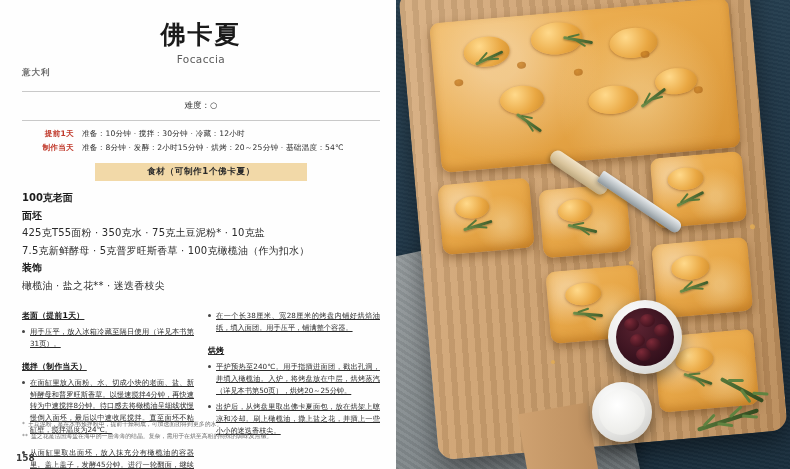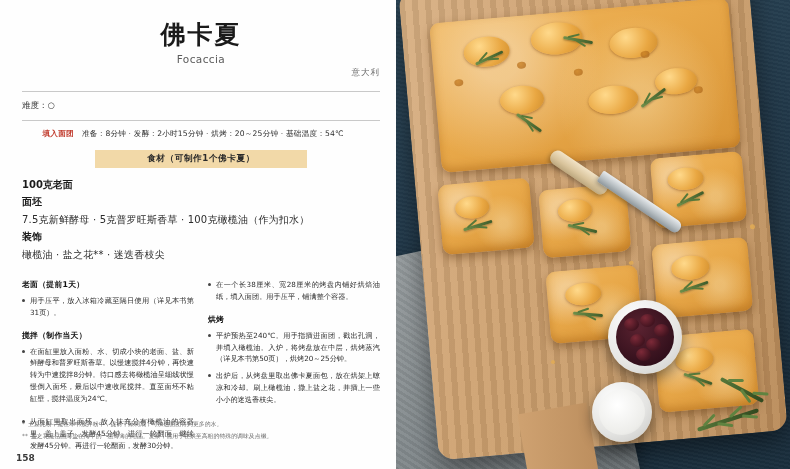--- a/index.html
+++ b/index.html
@@ -28,31 +28,32 @@
     margin:4px 0 2px 0;
   }
   .subtitle{
     text-align:center;
     font-size:10.5px;
     color:#5b5b5b;
     letter-spacing:.4px;
     margin-bottom:2px;
   }
   .country{
-    text-align:right;
+    text-align:left;
     font-size:8.5px;
     color:#6b6b6b;
     letter-spacing:1px;
     margin-bottom:12px;
+    font-weight:bold;
   }
   .rule{
     height:1px;background:#c9c9c9;margin:6px 0 8px 0;
   }
   .difficulty{
-    font-size:8.5px;color:#3a3a3a;margin:2px 0 8px 0;
+    text-align:center;font-size:8.5px;color:#3a3a3a;margin:2px 0 8px 0;
   }
   .meta-row{
     display:flex;align-items:flex-start;font-size:7.6px;color:#2c2c2c;
     margin:3px 0;line-height:1.4;
   }
   .meta-label{
     color:#c0392b;font-weight:bold;width:52px;flex:0 0 52px;text-align:right;
     margin-right:8px;letter-spacing:.3px;
   }
   .meta-val{flex:1;letter-spacing:.2px;}
@@ -71,21 +72,21 @@
   .ing-h{font-weight:bold;color:#1b1b1b;}
   .ing-line{letter-spacing:.2px;}
 
   .cols{
     display:flex;margin-top:16px;gap:14px;
   }
   .col{width:50%;font-size:7.2px;color:#2b2b2b;line-height:1.65;}
   .sec-h{
     font-weight:bold;color:#111;font-size:7.8px;margin:0 0 3px 0;letter-spacing:.3px;
   }
-  .sec{margin-bottom:11px;}
+  .sec{margin-bottom:11px;text-decoration:underline;}
   .li{
     position:relative;padding-left:8px;margin-bottom:5px;text-align:justify;
   }
   .li:before{
     content:"";position:absolute;left:0;top:4px;width:3px;height:3px;
     border-radius:50%;background:#444;
   }
   .footnotes{
     position:absolute;left:22px;right:16px;bottom:26px;
     font-size:5.9px;color:#6a6a6a;line-height:1.6;
@@ -230,29 +231,34 @@
 
     <div class="rule"></div>
 
     <div class="difficulty">
       <span>难度：</span><span>○</span>
     </div>
 
     <div class="rule"></div>
 
     <div class="meta-row">
-      <div class="meta-label">填入面团</div>
+      <div class="meta-label">提前1天</div>
+      <div class="meta-val">准备：10分钟 · 搅拌：30分钟 · 冷藏：12小时</div>
+    </div>
+    <div class="meta-row">
+      <div class="meta-label">制作当天</div>
       <div class="meta-val">准备：8分钟 · 发酵：2小时15分钟 · 烘烤：20～25分钟 · 基础温度：54℃</div>
     </div>
 
     <div class="ing-banner">食材（可制作1个佛卡夏）</div>
 
     <div class="ing-block">
       <div class="ing-h">100克老面</div>
       <div class="ing-h">面坯</div>
+      <div class="ing-line">425克T55面粉 · 350克水 · 75克土豆泥粉* · 10克盐</div>
       <div class="ing-line">7.5克新鲜酵母 · 5克普罗旺斯香草 · 100克橄榄油（作为扣水）</div>
       <div class="ing-h">装饰</div>
       <div class="ing-line">橄榄油 · 盐之花** · 迷迭香枝尖</div>
     </div>
 
     <div class="cols">
 
       <div class="col">
 
         <div class="sec">

